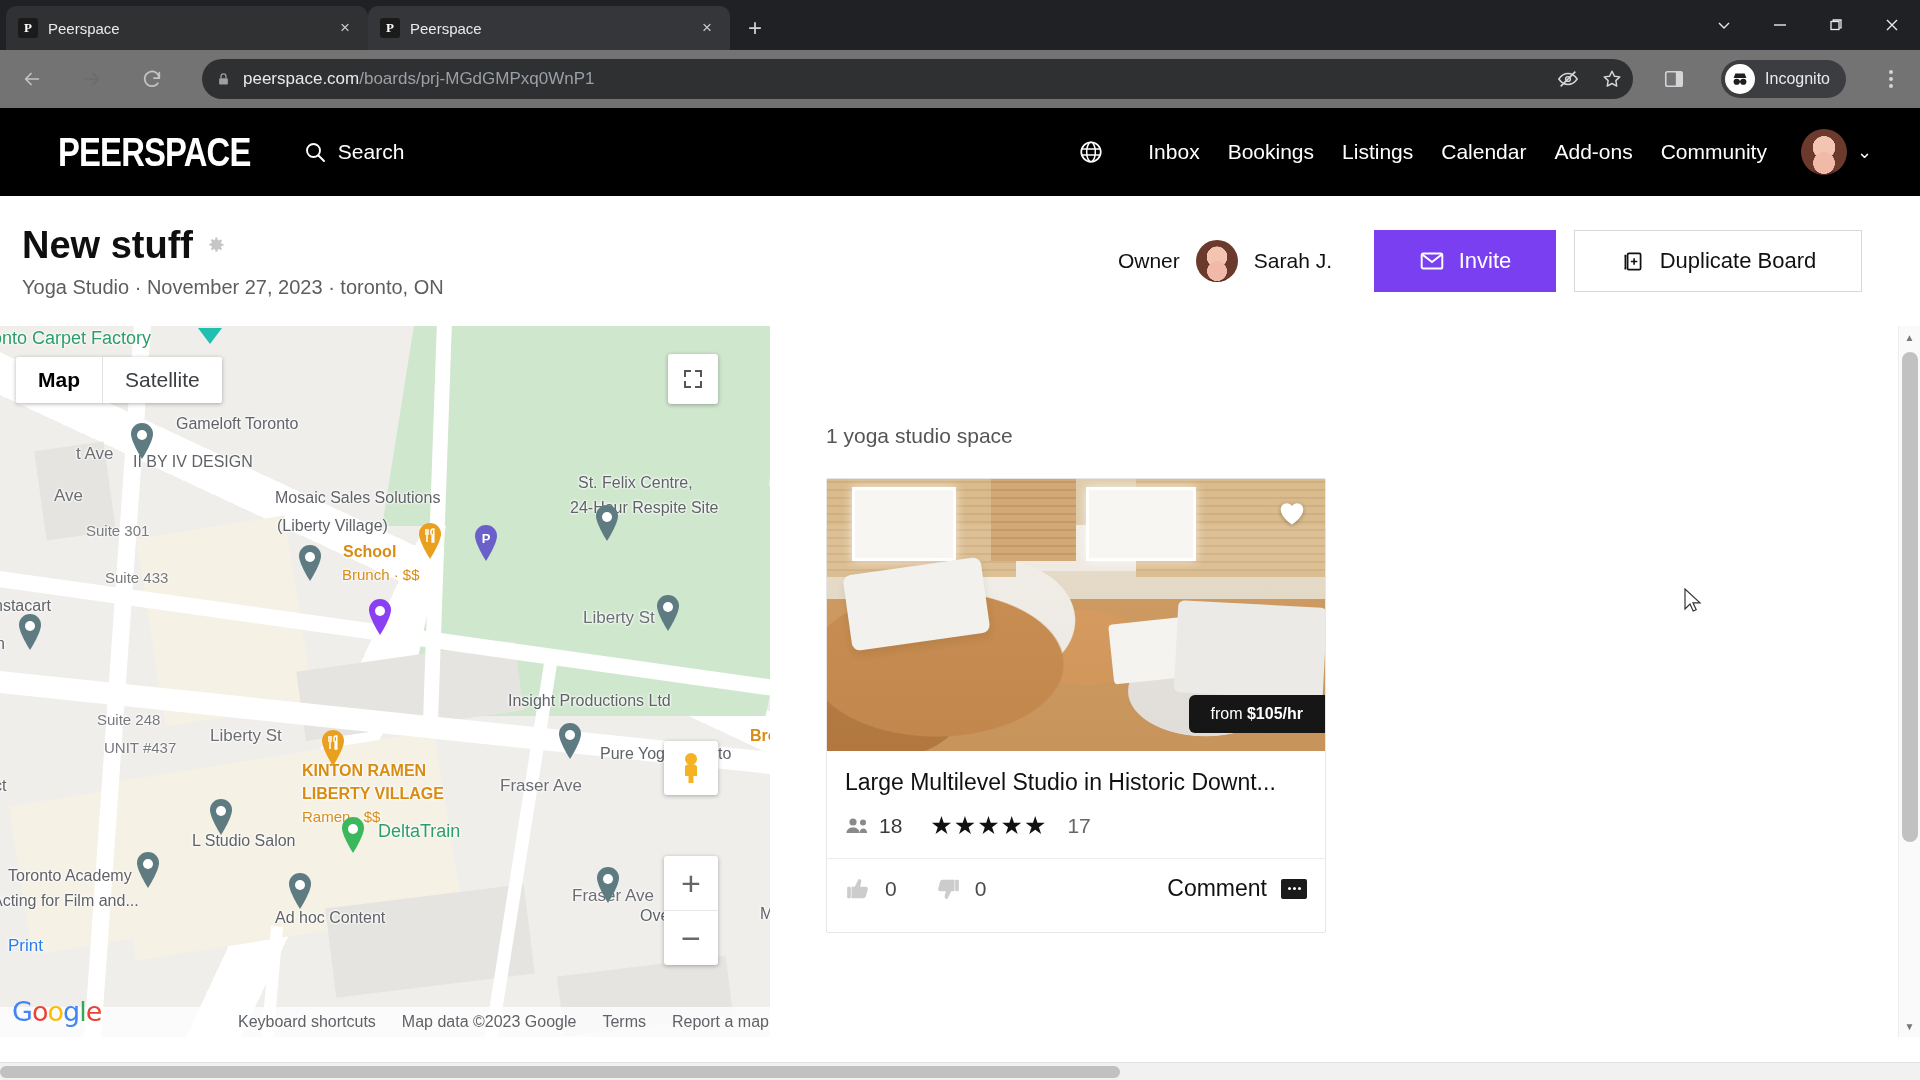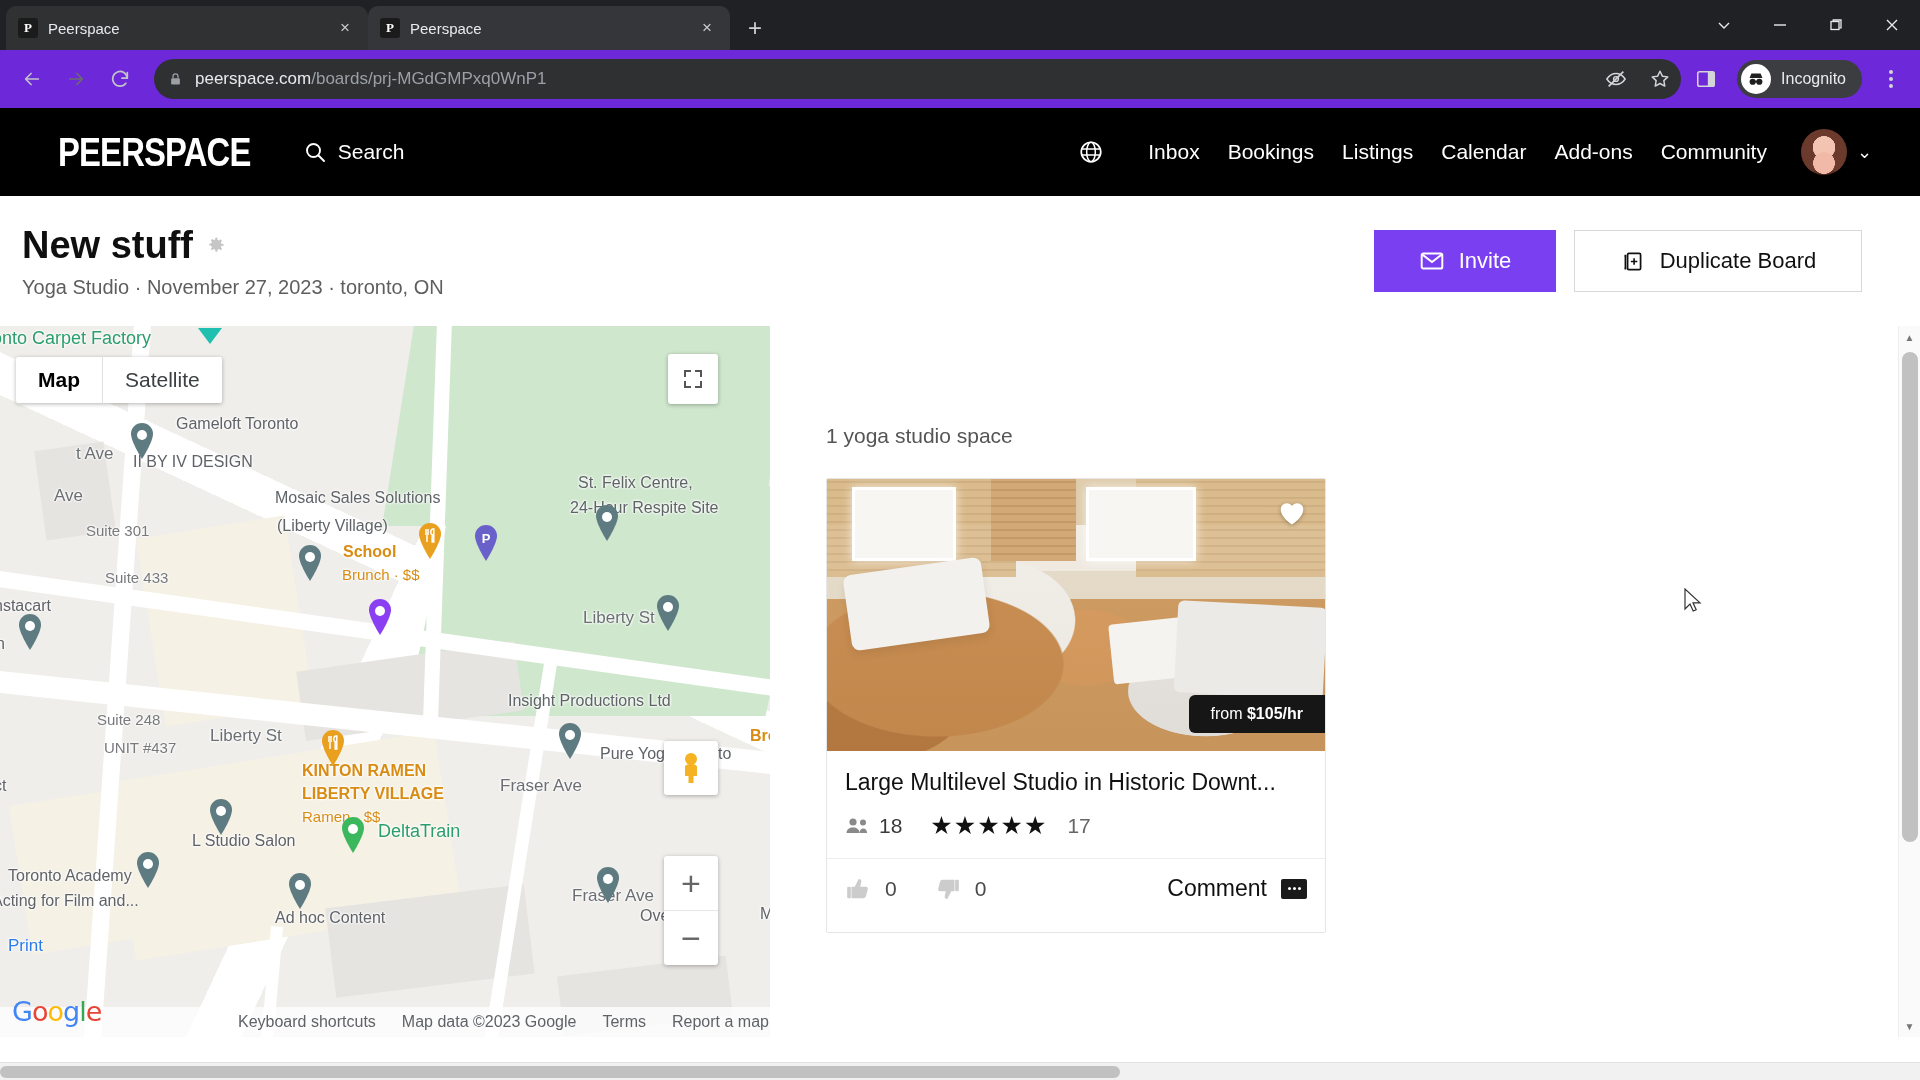--- a/index.html
+++ b/index.html
@@ -48,21 +48,21 @@
     display: flex; align-items: center;
   }
   .win-btn {
     width: 56px; height: 50px; display: flex; align-items: center;
     justify-content: center; color: #e8eaed;
   }
   .win-btn svg { display: block; }
 
   .toolbar {
     height: 58px; display: flex; align-items: center;
-    padding: 0 12px; gap: 4px; background: #6d28d9;
+    padding: 0 12px; gap: 20px; background: #737373;
   }
   .nav-btn {
     width: 40px; height: 40px; display: flex; align-items: center;
     justify-content: center; color: #c2c4c7; border-radius: 50%;
   }
   .nav-btn.disabled { color: #6a6c6f; }
   .omnibox {
     flex: 1; height: 40px; background: #2f3032; border-radius: 20px;
     display: flex; align-items: center; padding: 0 14px; gap: 12px;
     margin: 0 10px; position: relative;
@@ -537,20 +537,25 @@
       <span class="gear">
         <svg width="20" height="20" viewBox="0 0 24 24" fill="currentColor">
             <path d="M12 8.6A3.4 3.4 0 1 0 12 15.4 3.4 3.4 0 0 0 12 8.6zm9 4.5v-2.2l-2.4-.4a6.9 6.9 0 0 0-.7-1.7l1.4-2-1.6-1.6-2 1.4a6.9 6.9 0 0 0-1.7-.7L13.6 3h-2.2l-.4 2.4a6.9 6.9 0 0 0-1.7.7l-2-1.4L5.7 6.3l1.4 2a6.9 6.9 0 0 0-.7 1.7L4 10.4v2.2l2.4.4c.16.6.4 1.17.7 1.7l-1.4 2 1.6 1.6 2-1.4c.53.3 1.1.54 1.7.7l.4 2.4h2.2l.4-2.4c.6-.16 1.17-.4 1.7-.7l2 1.4 1.6-1.6-1.4-2c.3-.53.54-1.1.7-1.7z"></path>
           </svg>
       </span>
     </div>
     <div class="board-sub">Yoga Studio · November 27, 2023 · toronto, ON</div>
   </div>
 
   <div class="board-actions">
+    <div class="owner-group">
+      <span class="owner-label">Owner</span>
+      <span class="owner-avatar"></span>
+      <span class="owner-name">Sarah J.</span>
+    </div>
 
     <button class="btn btn-invite">
       <svg width="26" height="26" viewBox="0 0 24 24">
           <rect x="2.5" y="5" width="19" height="14" rx="1.5" stroke="#fff" stroke-width="1.8" fill="none"></rect>
           <path d="M3 6l9 7 9-7" stroke="#fff" stroke-width="1.8" fill="none"></path>
         </svg>
       <span>Invite</span>
     </button>
 
     <button class="btn btn-duplicate">

